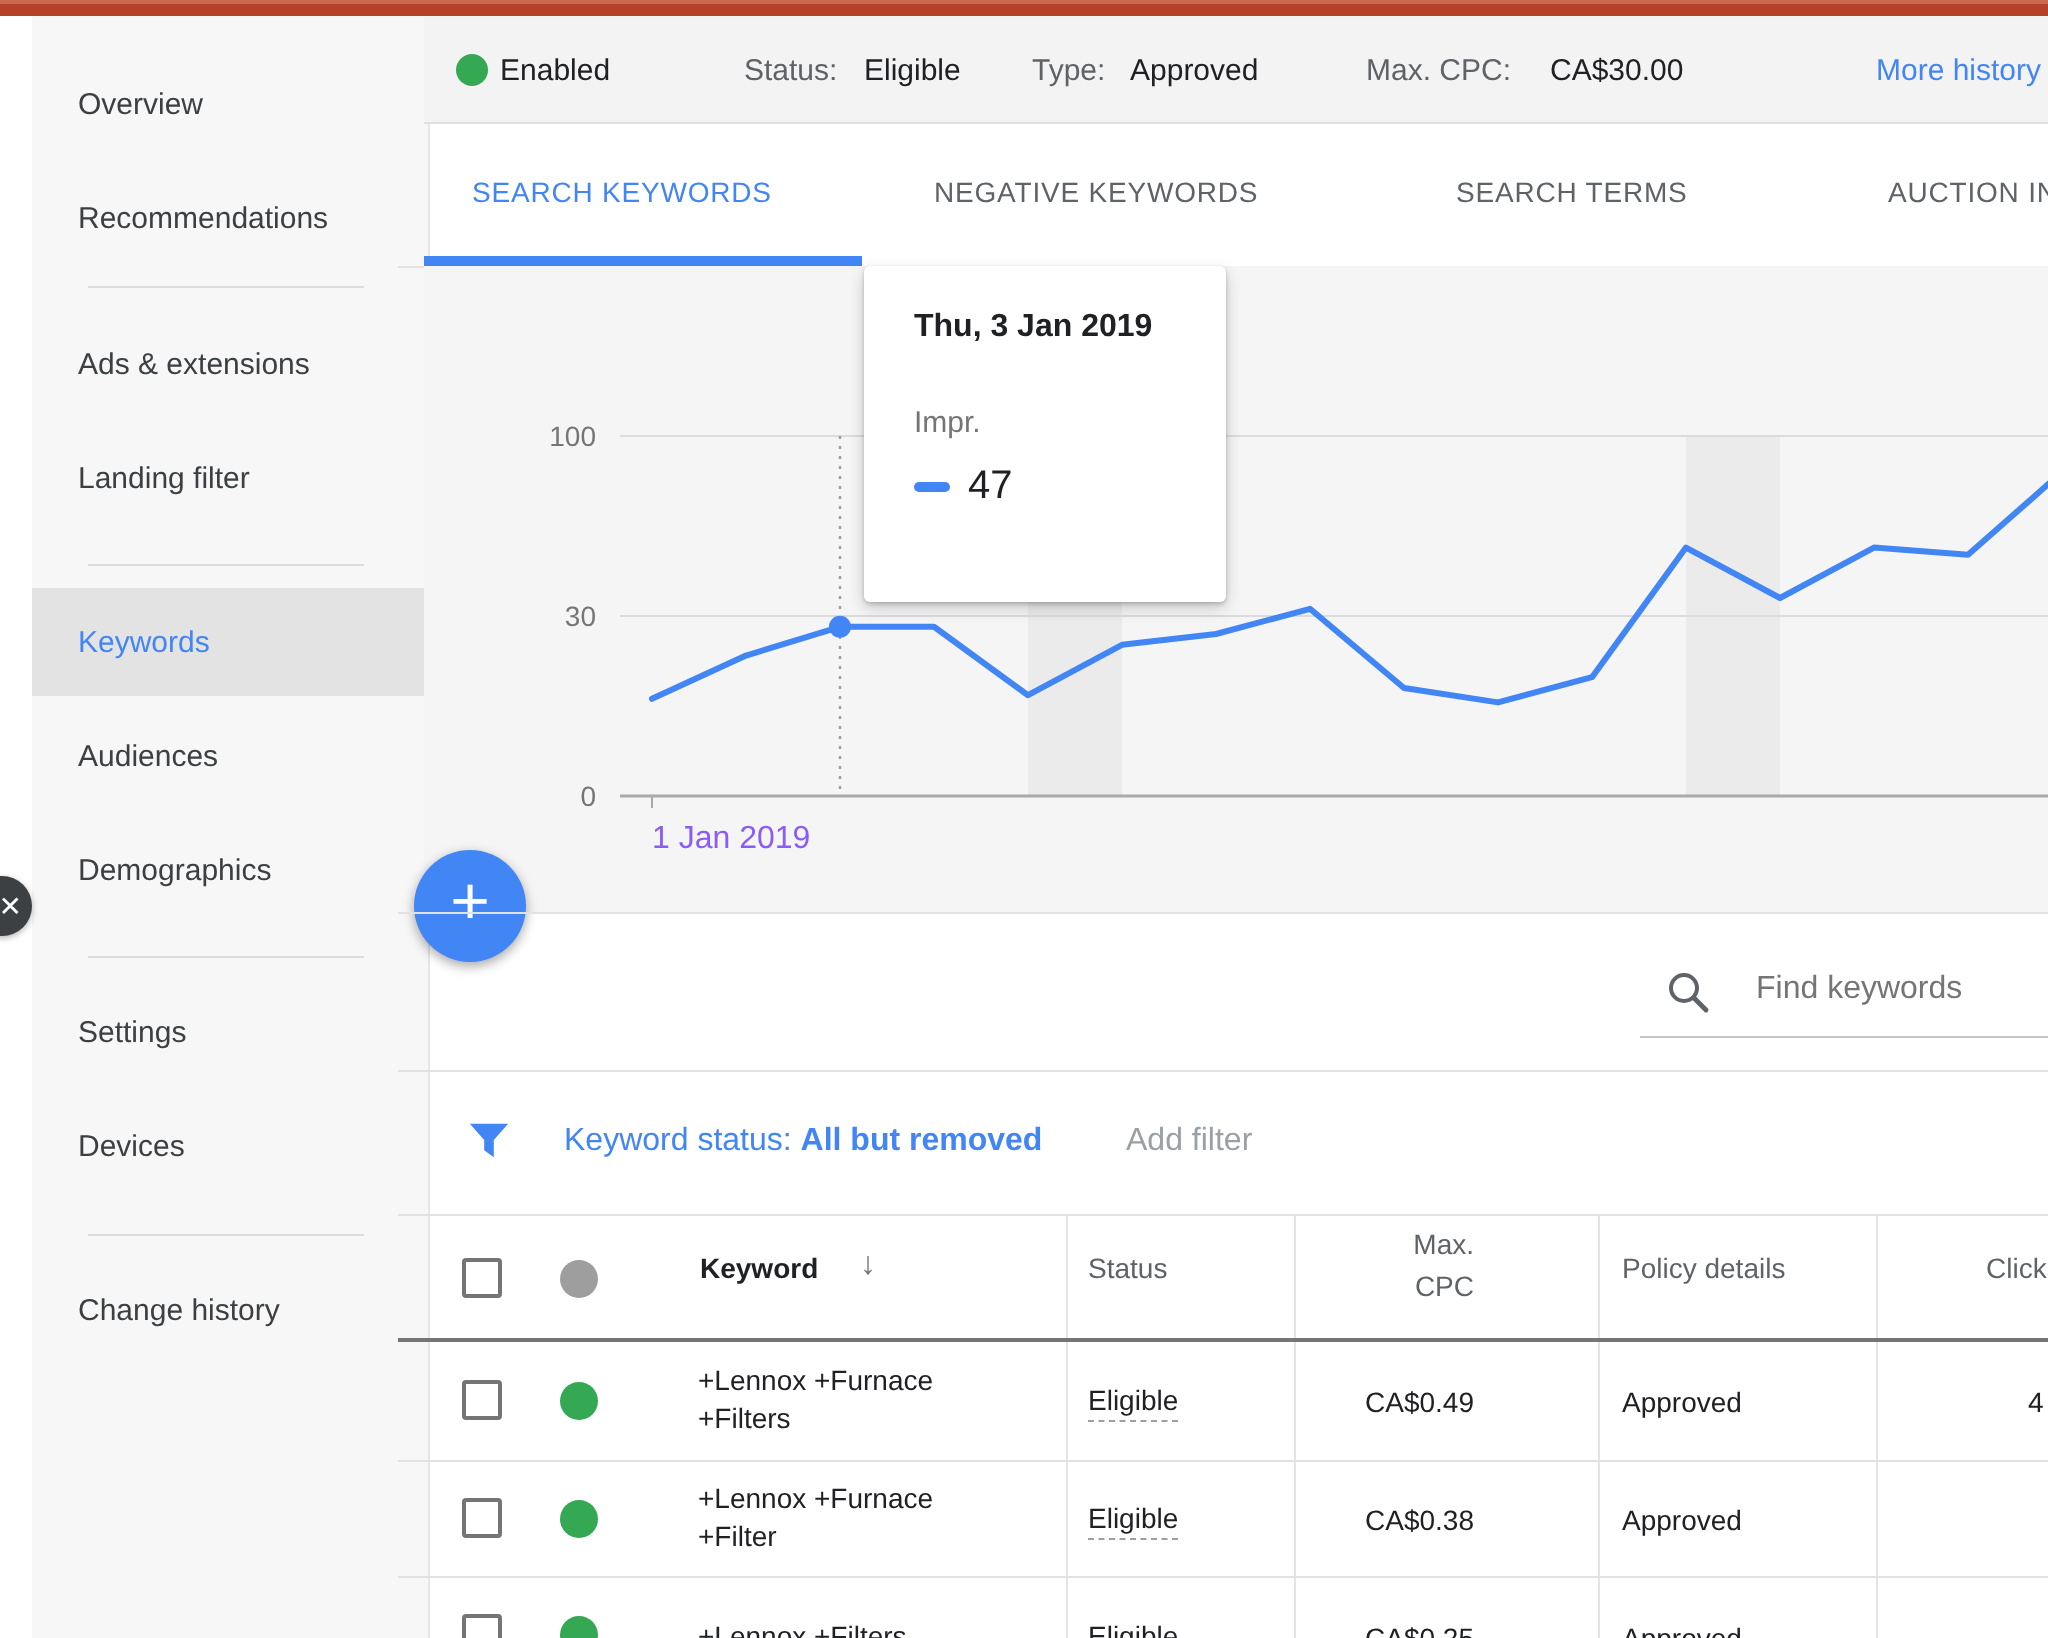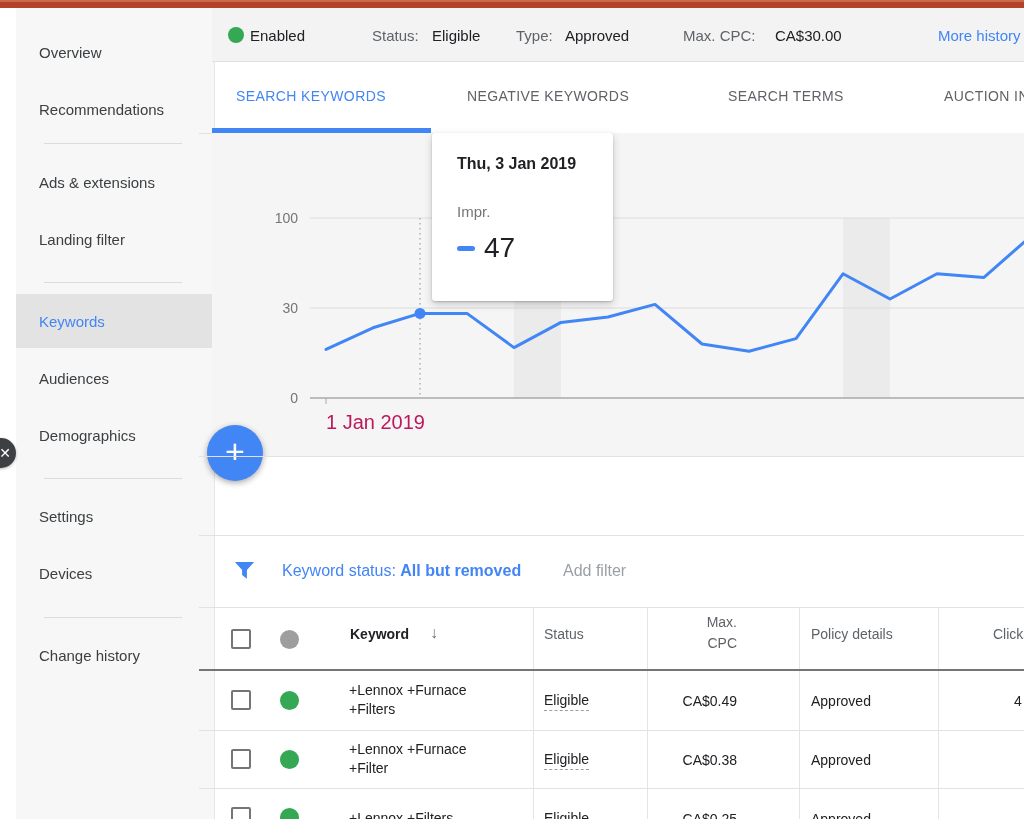--- a/index.html
+++ b/index.html
@@ -24,28 +24,28 @@
   .green{background:#34a853;}.graydot{background:#9e9e9e;}
   .link{color:#4285f4;cursor:pointer;}
   
   .tab{position:absolute;top:88px;font-size:14px;letter-spacing:.4px;color:#5f6368;font-weight:500;white-space:nowrap;cursor:pointer;}
   .tab.active{color:#4285f4;}
   .tab-underline{left:212px;top:128px;width:219px;height:5px;background:#4285f4;}
   .hdiv{position:absolute;left:199px;width:825px;height:1px;background:#e2e2e2;}
   
   .chart-panel{left:212px;top:133px;width:812px;height:323px;background:#f5f5f5;}
   .ytick{position:absolute;width:48px;text-align:right;font-size:14px;color:#757575;}
-  .xlab{position:absolute;left:114px;top:278px;font-size:20px;color:#be185d;white-space:nowrap;}
+  .xlab{position:absolute;left:114px;top:278px;font-size:16px;color:#8b5cf6;white-space:nowrap;}
   .tooltip{position:absolute;left:220px;top:0;width:181px;height:168px;background:#fff;border-radius:3px;
     box-shadow:0 1px 2px rgba(0,0,0,.2),0 3px 8px rgba(0,0,0,.18);padding:22px 0 0 25px;box-sizing:border-box;}
   .tt-title{font-size:16px;font-weight:700;color:#202124;}
   .tt-metric{margin-top:30px;font-size:15px;color:#757575;}
   .tt-row{margin-top:12px;display:flex;align-items:center;}
   .tt-dash{width:18px;height:5px;border-radius:2.5px;background:#4285f4;margin-right:9px;}
-  .tt-val{font-size:28px;color:#202124;}
+  .tt-val{font-size:20px;color:#202124;}
   
   .fab{left:207px;top:425px;width:56px;height:56px;border-radius:50%;background:#4285f4;color:#fff;
     box-shadow:0 2px 6px rgba(0,0,0,.35);text-align:center;line-height:52px;font-size:34px;font-weight:300;cursor:pointer;}
   
   .search{left:820px;top:480px;width:204px;height:39px;border-bottom:1px solid #c6c6c6;box-sizing:border-box;}
   .search input{position:absolute;left:56px;top:5px;width:140px;border:none;outline:none;background:transparent;
     font-size:16px;color:#202124;font-family:"Liberation Sans",sans-serif;}
   .search input::placeholder{color:#757575;opacity:1;}
   
   .filter-txt{position:absolute;top:562px;font-size:16px;white-space:nowrap;}
@@ -130,20 +130,27 @@
       <div class="tt-row">
         <span class="tt-dash"></span>
         <span class="tt-val">47</span>
       </div>
     </div>
   </div>
 
   <div class="abs fab">+</div>
   <div class="hdiv" style="top:456px;"></div>
 
+  <div class="abs search">
+    <svg style="position:absolute;left:12px;top:4px;" width="24" height="24" viewBox="0 0 24 24">
+      <circle cx="10" cy="10" r="6.5" fill="none" stroke="#5f6368" stroke-width="2"></circle>
+      <line x1="15" y1="15" x2="21" y2="21" stroke="#5f6368" stroke-width="2.4" stroke-linecap="round"></line>
+    </svg>
+    <input type="text" placeholder="Find keywords" style="">
+  </div>
   <div class="hdiv" style="top:535px;"></div>
 
   <svg class="abs" style="left:233px;top:559px;" width="23" height="23" viewBox="0 0 24 24">
     <path d="M2 3 L22 3 L14.5 11.5 L14.5 20.5 L9.5 16.8 L9.5 11.5 Z" fill="#4285f4"></path>
   </svg>
   <span class="filter-txt abs" style="left:282px;">
     <span class="blue">Keyword status:</span>
     <span class="blue bold">All but removed</span>
   </span>
   <span class="filter-txt abs muted" style="left:563px;">Add filter</span>

